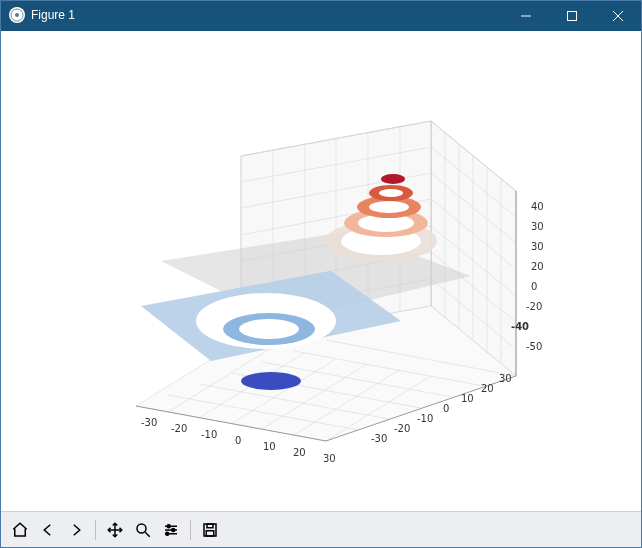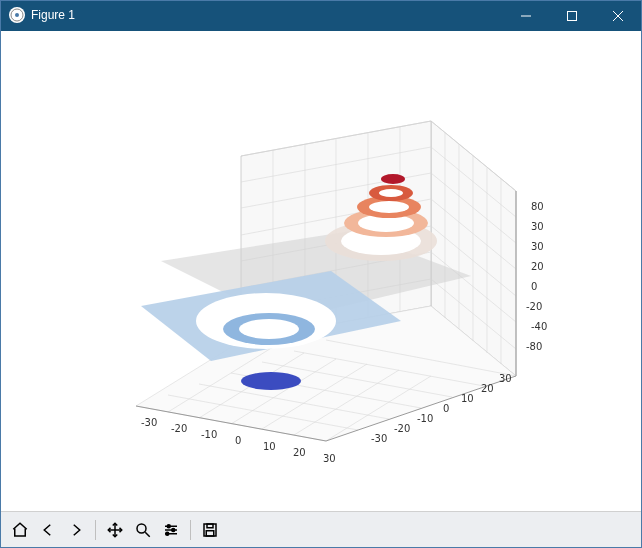--- a/index.html
+++ b/index.html
@@ -189,28 +189,28 @@
       <ellipse cx="342" cy="118" rx="12" ry="5" fill="#b2182b"></ellipse>
     </g>
 
     <g stroke="#9a9a9a" stroke-width="1" fill="none">
       <line x1="85" y1="345" x2="275" y2="380"></line>
       <line x1="275" y1="380" x2="465" y2="315"></line>
       <line x1="465" y1="315" x2="465" y2="130"></line>
     </g>
   </svg>
 
-  <div class="tick-label" style="left:530px; top:170px;">80</div>
+  <div class="tick-label" style="left:530px; top:170px;">40</div>
   <div class="tick-label" style="left:530px; top:190px;">30</div>
   <div class="tick-label" style="left:530px; top:210px;">30</div>
   <div class="tick-label" style="left:530px; top:230px;">20</div>
   <div class="tick-label" style="left:530px; top:250px;">0</div>
   <div class="tick-label" style="left:525px; top:270px;">-20</div>
-  <div class="tick-label" style="left:530px; top:290px;">-40</div>
-  <div class="tick-label" style="left:525px; top:310px;">-80</div>
+  <div class="tick-label" style="left:510px; top:290px;font-weight:bold;">-40</div>
+  <div class="tick-label" style="left:525px; top:310px;">-50</div>
 
   <div class="tick-label" style="left:498px; top:342px;">30</div>
   <div class="tick-label" style="left:480px; top:352px;">20</div>
   <div class="tick-label" style="left:460px; top:362px;">10</div>
   <div class="tick-label" style="left:442px; top:372px;">0</div>
   <div class="tick-label" style="left:416px; top:382px;">-10</div>
   <div class="tick-label" style="left:393px; top:392px;">-20</div>
   <div class="tick-label" style="left:370px; top:402px;">-30</div>
 
   <div class="tick-label" style="left:140px; top:386px;">-30</div>

